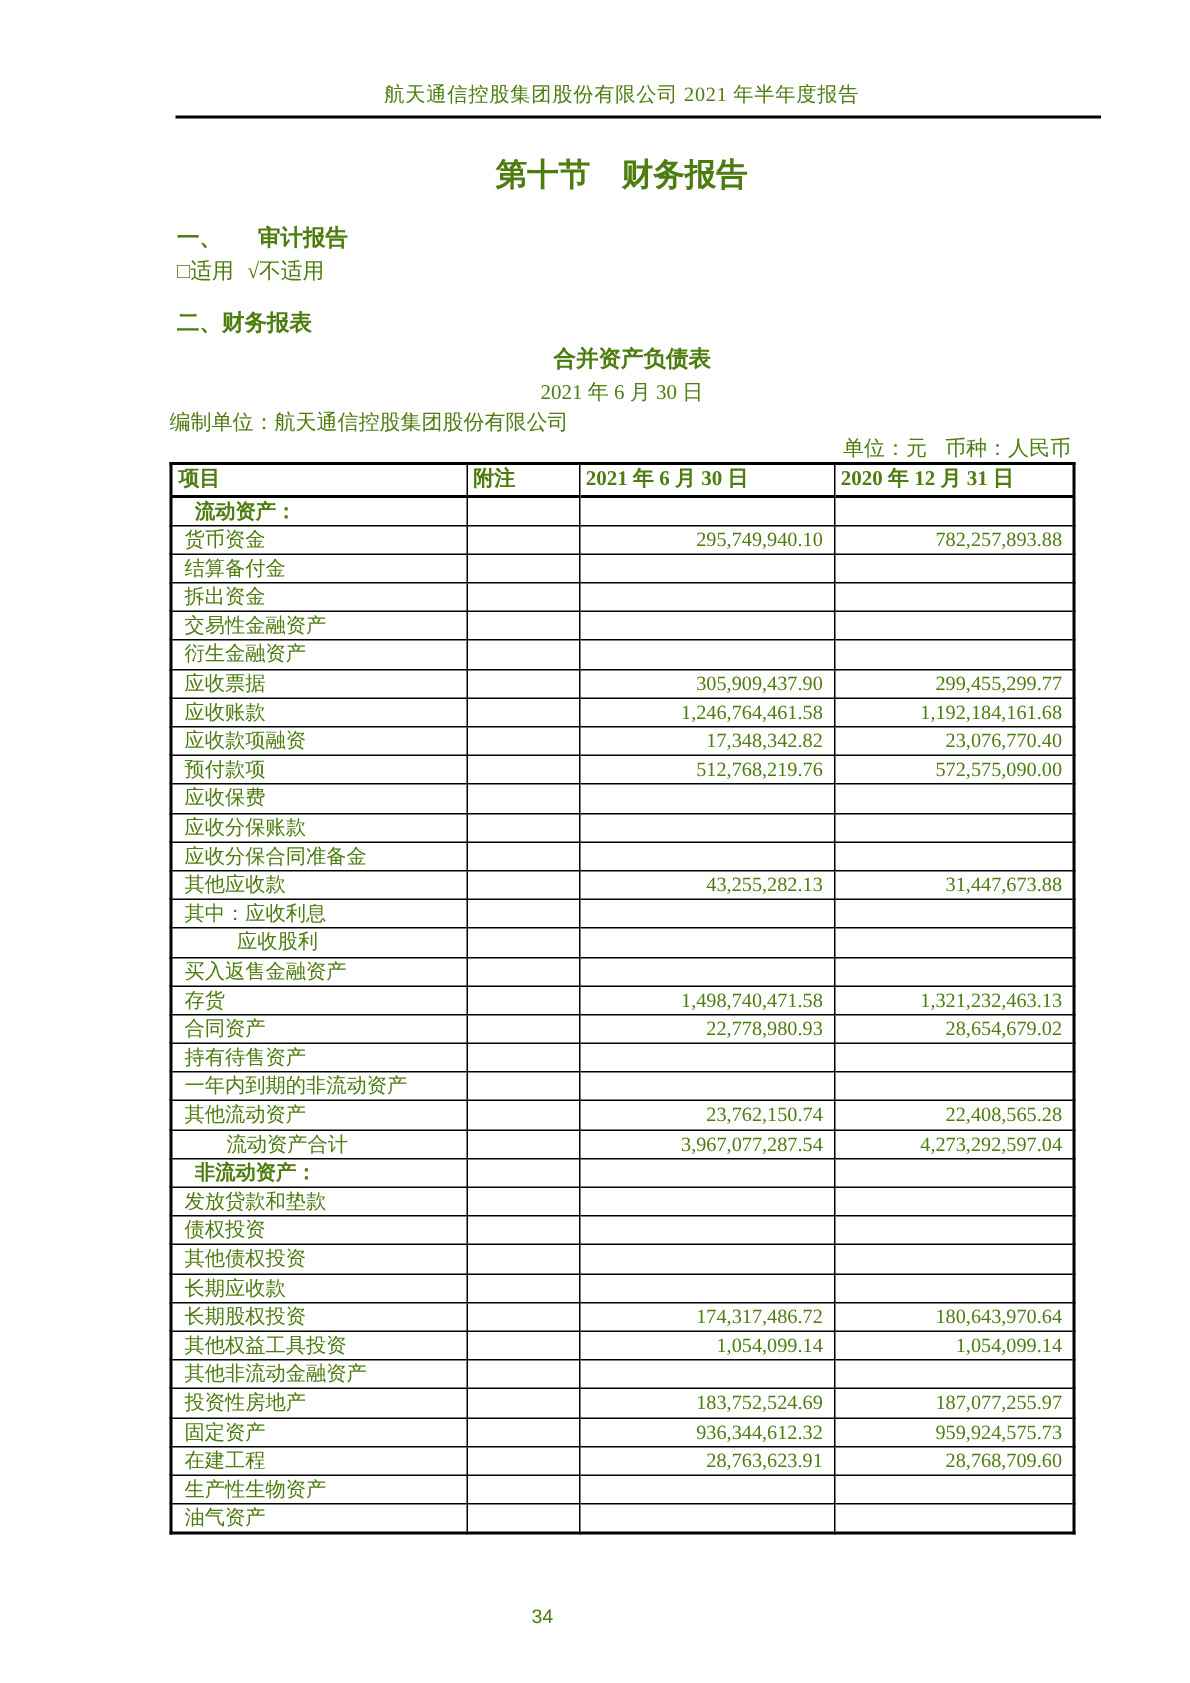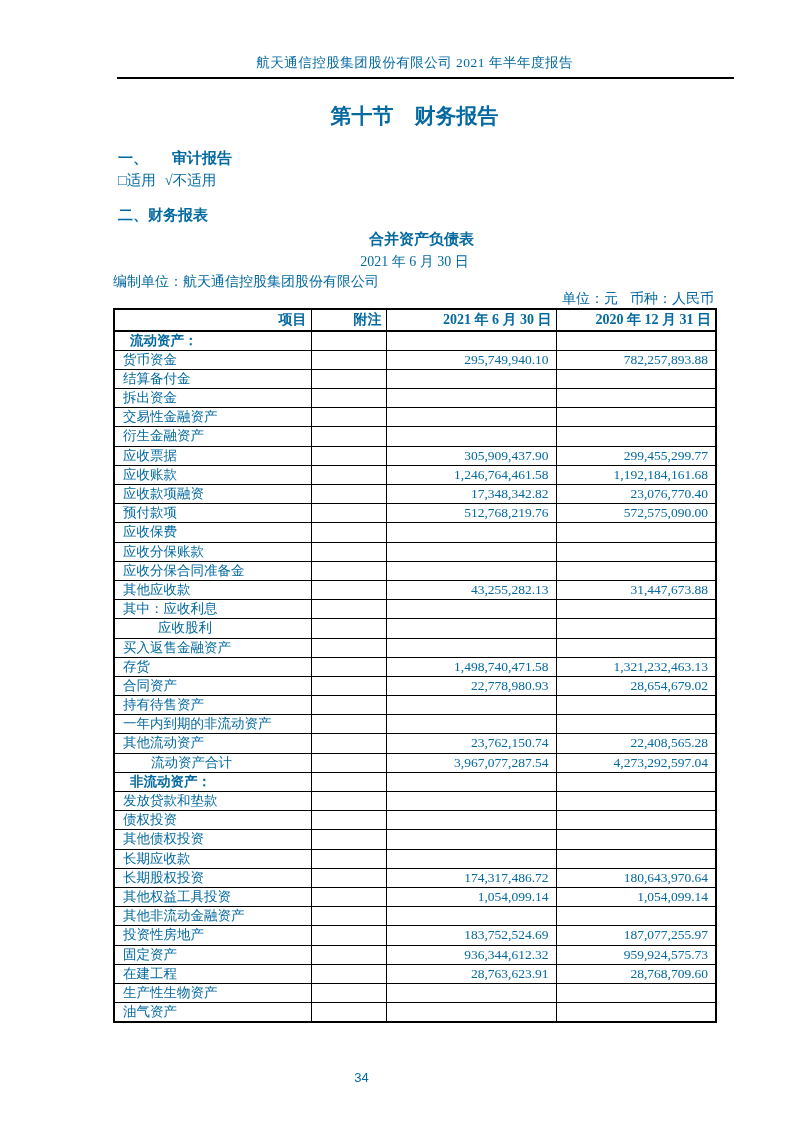--- a/index.html
+++ b/index.html
@@ -2,21 +2,21 @@
 <html><head>
 <meta charset="utf-8">
 <style>
   * { margin: 0; padding: 0; box-sizing: border-box; }
   html, body { background: #ffffff; }
   .page {
     position: relative;
     width: 793px;
     height: 1122px;
     background: #ffffff;
-    color: #0369a1;
+    color: #4d7c0f;
     font-family: "Liberation Serif", "DejaVu Serif", serif;
     overflow: hidden;
   }
 
   .doc-header {
     position: absolute;
     top: 54px; left: 113px; width: 603px;
     text-align: center;
     font-size: 13.5px;
     letter-spacing: 0.5px;
@@ -98,21 +98,21 @@
     height: 19.2px;
     line-height: 1.05;
     vertical-align: middle;
     white-space: nowrap;
     overflow: hidden;
     padding: 0 4px;
   }
   .balance-sheet thead th {
     border-bottom: 2px solid #000;
     font-weight: bold;
-    text-align: right;
+    text-align: left;
     height: 22px;
     font-size: 14px;
   }
   .col-label-w { width: 197px; }
   .col-note-w  { width: 75px; }
   .col-v1-w    { width: 170px; }
   .col-v2-w    { width: 160px; }
 
   .balance-sheet td.col-label { text-align: left; padding-left: 8px; }
   .balance-sheet td.col-val   { text-align: right; padding-right: 7px; }

